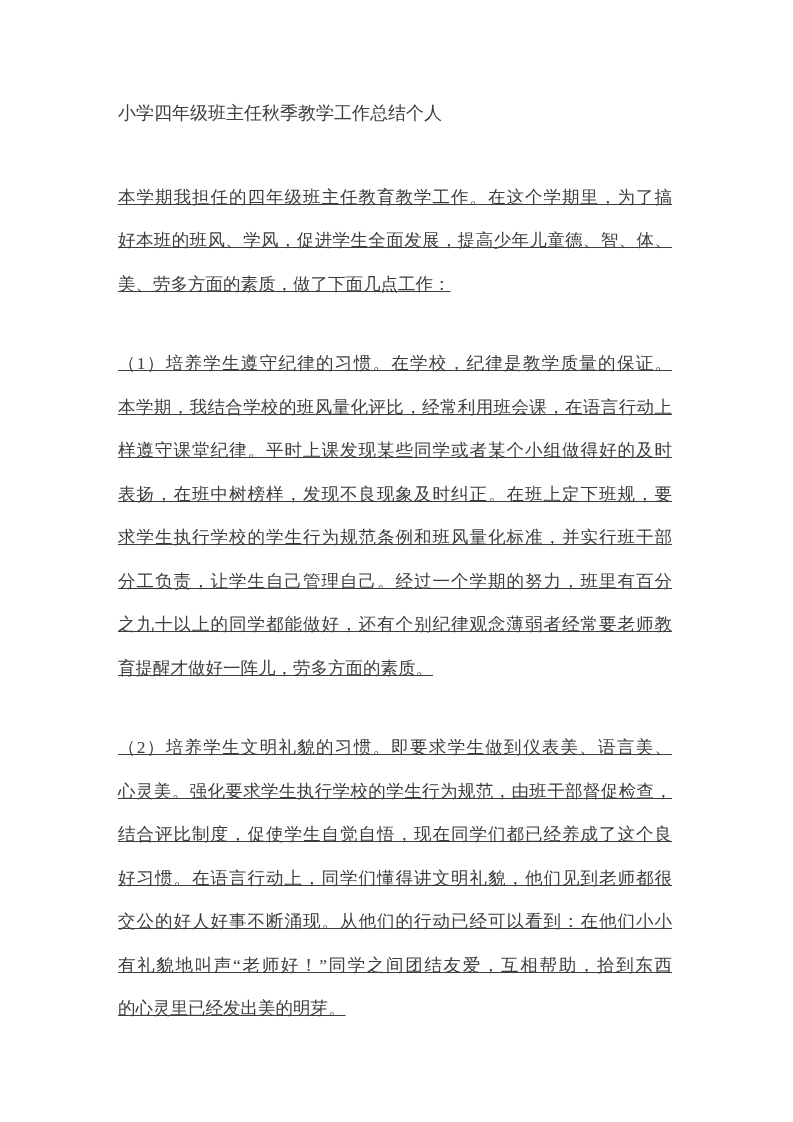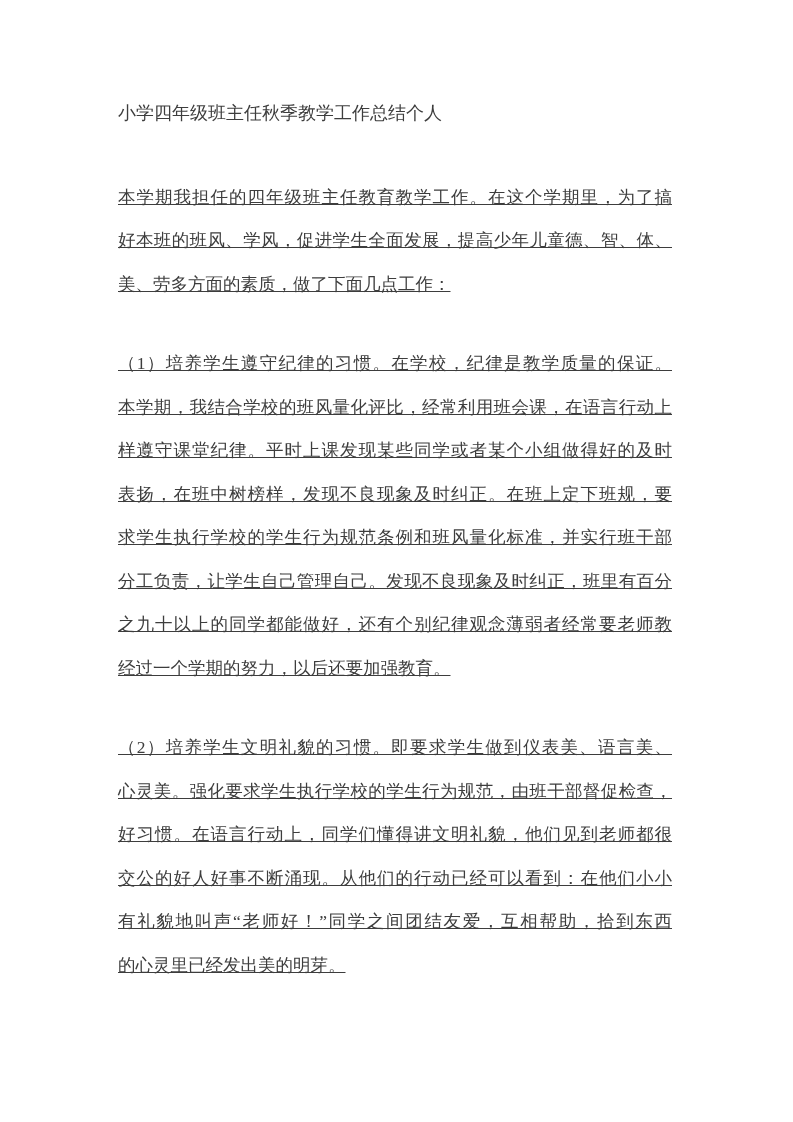--- a/index.html
+++ b/index.html
@@ -64,27 +64,28 @@
           <div class="line">本学期我担任的四年级班主任教育教学工作。在这个学期里，为了搞</div>
           <div class="line">好本班的班风、学风，促进学生全面发展，提高少年儿童德、智、体、</div>
           <div class="line last">美、劳多方面的素质，做了下面几点工作：</div>
         </div>
         <div class="para">
           <div class="line">（1）培养学生遵守纪律的习惯。在学校，纪律是教学质量的保证。</div>
           <div class="line">本学期，我结合学校的班风量化评比，经常利用班会课，在语言行动上</div>
           <div class="line">样遵守课堂纪律。平时上课发现某些同学或者某个小组做得好的及时</div>
           <div class="line">表扬，在班中树榜样，发现不良现象及时纠正。在班上定下班规，要</div>
           <div class="line">求学生执行学校的学生行为规范条例和班风量化标准，并实行班干部</div>
-          <div class="line">分工负责，让学生自己管理自己。发现不良现象及时纠正，班里有百分</div>
+          <div class="line">分工负责，让学生自己管理自己。经过一个学期的努力，班里有百分</div>
           <div class="line">之九十以上的同学都能做好，还有个别纪律观念薄弱者经常要老师教</div>
-          <div class="line last">经过一个学期的努力，以后还要加强教育。</div>
+          <div class="line last">育提醒才做好一阵儿，劳多方面的素质。</div>
         </div>
         <div class="para">
           <div class="line">（2）培养学生文明礼貌的习惯。即要求学生做到仪表美、语言美、</div>
           <div class="line">心灵美。强化要求学生执行学校的学生行为规范，由班干部督促检查，</div>
+          <div class="line">结合评比制度，促使学生自觉自悟，现在同学们都已经养成了这个良</div>
           <div class="line">好习惯。在语言行动上，同学们懂得讲文明礼貌，他们见到老师都很</div>
           <div class="line">交公的好人好事不断涌现。从他们的行动已经可以看到：在他们小小</div>
           <div class="line">有礼貌地叫声“老师好！”同学之间团结友爱，互相帮助，拾到东西</div>
           <div class="line last">的心灵里已经发出美的明芽。</div>
         </div>
       </div>
   </div>
 </div>
 
 </body></html>

